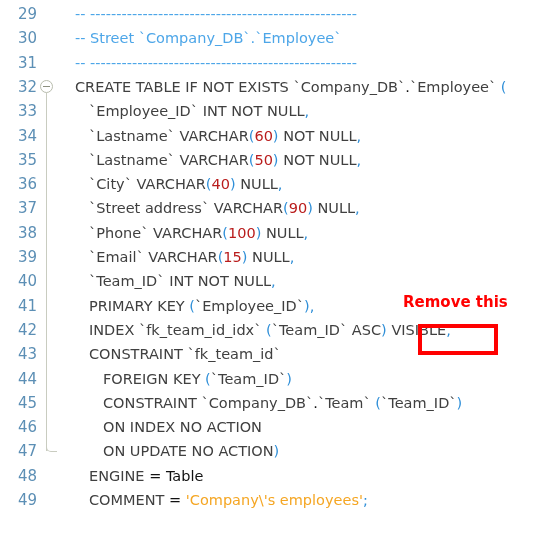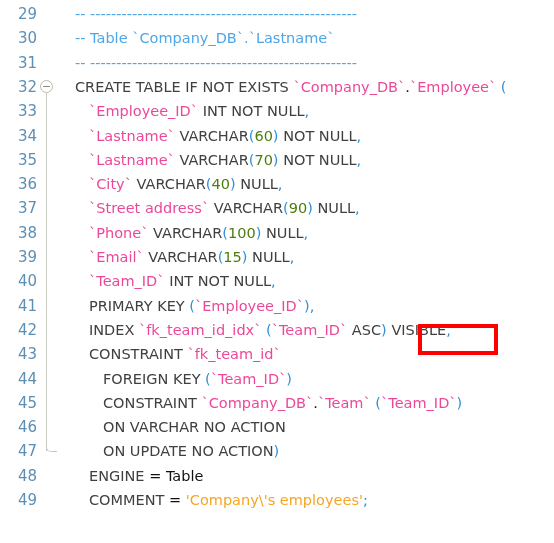--- a/index.html
+++ b/index.html
@@ -101,22 +101,22 @@
     height: 24.3px;
     line-height: 24.3px;
     font-family: "DejaVu Sans", sans-serif;
     font-size: 14.5px;
     white-space: pre;
     color: #1b1b1b;
   }
 
   
   .kw    { color: #404040; }
-  .ident { color: #ec4899; }
-  .num   { color: #4d7c0f; }
+  .ident { color: #404040; }
+  .num   { color: #b91c1c; }
   .cmt   { color: #4DA6E8; }
   .str   { color: #F5A623; }
   .plain { color: #111111; }
   .punc  { color: #2F8FD8; }
 
   
   .annot-label {
     position: absolute;
     font-family: "DejaVu Sans", sans-serif;
     font-size: 15px;
@@ -161,38 +161,39 @@
     </div>
 
   <div class="fold-layer">
       <div class="fold-circle" style="top: 79.9px;"></div>
       <div class="fold-stem" style="top: 92.9px; height: 358.5px;"></div>
       <div class="fold-hook" style="top: 445.4px;"></div>
     </div>
 
   <div class="code-layer">
       <div class="codeline" style="top: 2px; padding-left: 75px;"><span class="cmt">-- ---------------------------------------------------</span></div>
-      <div class="codeline" style="top: 26.3px; padding-left: 75px;"><span class="cmt">-- Table `Company_DB`.`Lastname`</span></div>
+      <div class="codeline" style="top: 26.3px; padding-left: 75px;"><span class="cmt">-- Street `Company_DB`.`Employee`</span></div>
       <div class="codeline" style="top: 50.6px; padding-left: 75px;"><span class="cmt">-- ---------------------------------------------------</span></div>
       <div class="codeline" style="top: 74.9px; padding-left: 75px;"><span class="kw">CREATE TABLE IF NOT EXISTS </span><span class="ident">`Company_DB`</span><span class="plain">.</span><span class="ident">`Employee`</span><span class="plain"> </span><span class="punc">(</span></div>
       <div class="codeline" style="top: 99.2px; padding-left: 89px;"><span class="ident">`Employee_ID`</span><span class="plain"> </span><span class="kw">INT NOT NULL</span><span class="punc">,</span></div>
       <div class="codeline" style="top: 123.5px; padding-left: 89px;"><span class="ident">`Lastname`</span><span class="plain"> </span><span class="kw">VARCHAR</span><span class="punc">(</span><span class="num">60</span><span class="punc">)</span><span class="plain"> </span><span class="kw">NOT NULL</span><span class="punc">,</span></div>
-      <div class="codeline" style="top: 147.8px; padding-left: 89px;"><span class="ident">`Lastname`</span><span class="plain"> </span><span class="kw">VARCHAR</span><span class="punc">(</span><span class="num">70</span><span class="punc">)</span><span class="plain"> </span><span class="kw">NOT NULL</span><span class="punc">,</span></div>
+      <div class="codeline" style="top: 147.8px; padding-left: 89px;"><span class="ident">`Lastname`</span><span class="plain"> </span><span class="kw">VARCHAR</span><span class="punc">(</span><span class="num">50</span><span class="punc">)</span><span class="plain"> </span><span class="kw">NOT NULL</span><span class="punc">,</span></div>
       <div class="codeline" style="top: 172.1px; padding-left: 89px;"><span class="ident">`City`</span><span class="plain"> </span><span class="kw">VARCHAR</span><span class="punc">(</span><span class="num">40</span><span class="punc">)</span><span class="plain"> </span><span class="kw">NULL</span><span class="punc">,</span></div>
       <div class="codeline" style="top: 196.4px; padding-left: 89px;"><span class="ident">`Street address`</span><span class="plain"> </span><span class="kw">VARCHAR</span><span class="punc">(</span><span class="num">90</span><span class="punc">)</span><span class="plain"> </span><span class="kw">NULL</span><span class="punc">,</span></div>
       <div class="codeline" style="top: 220.7px; padding-left: 89px;"><span class="ident">`Phone`</span><span class="plain"> </span><span class="kw">VARCHAR</span><span class="punc">(</span><span class="num">100</span><span class="punc">)</span><span class="plain"> </span><span class="kw">NULL</span><span class="punc">,</span></div>
       <div class="codeline" style="top: 245px; padding-left: 89px;"><span class="ident">`Email`</span><span class="plain"> </span><span class="kw">VARCHAR</span><span class="punc">(</span><span class="num">15</span><span class="punc">)</span><span class="plain"> </span><span class="kw">NULL</span><span class="punc">,</span></div>
       <div class="codeline" style="top: 269.3px; padding-left: 89px;"><span class="ident">`Team_ID`</span><span class="plain"> </span><span class="kw">INT NOT NULL</span><span class="punc">,</span></div>
       <div class="codeline" style="top: 293.6px; padding-left: 89px;"><span class="kw">PRIMARY KEY </span><span class="punc">(</span><span class="ident">`Employee_ID`</span><span class="punc">)</span><span class="punc">,</span></div>
       <div class="codeline" style="top: 317.9px; padding-left: 89px;"><span class="kw">INDEX </span><span class="ident">`fk_team_id_idx`</span><span class="plain"> </span><span class="punc">(</span><span class="ident">`Team_ID`</span><span class="plain"> </span><span class="kw">ASC</span><span class="punc">)</span><span class="plain"> </span><span class="kw">VISIBLE</span><span class="punc">,</span></div>
       <div class="codeline" style="top: 342.2px; padding-left: 89px;"><span class="kw">CONSTRAINT </span><span class="ident">`fk_team_id`</span></div>
       <div class="codeline" style="top: 366.5px; padding-left: 103px;"><span class="kw">FOREIGN KEY </span><span class="punc">(</span><span class="ident">`Team_ID`</span><span class="punc">)</span></div>
       <div class="codeline" style="top: 390.8px; padding-left: 103px;"><span class="kw">CONSTRAINT </span><span class="ident">`Company_DB`</span><span class="plain">.</span><span class="ident">`Team`</span><span class="plain"> </span><span class="punc">(</span><span class="ident">`Team_ID`</span><span class="punc">)</span></div>
-      <div class="codeline" style="top: 415.1px; padding-left: 103px;"><span class="kw">ON VARCHAR NO ACTION</span></div>
+      <div class="codeline" style="top: 415.1px; padding-left: 103px;"><span class="kw">ON INDEX NO ACTION</span></div>
       <div class="codeline" style="top: 439.4px; padding-left: 103px;"><span class="kw">ON UPDATE NO ACTION</span><span class="punc">)</span></div>
       <div class="codeline" style="top: 463.7px; padding-left: 89px;"><span class="kw">ENGINE</span><span class="plain"> = </span><span class="plain">Table</span></div>
       <div class="codeline" style="top: 488px; padding-left: 89px;"><span class="kw">COMMENT</span><span class="plain"> = </span><span class="str">'Company\'s employees'</span><span class="punc">;</span></div>
     </div>
 
+  <div class="annot-label" style="left: 403px; top: 293px; color: rgb(255, 0, 0);">Remove this</div>
 
   <div class="annot-box" style="left: 418px; top: 324px; width: 80px; height: 31px; border-color: rgb(255, 0, 0);"></div>
 
 </div>
 
 </body></html>

